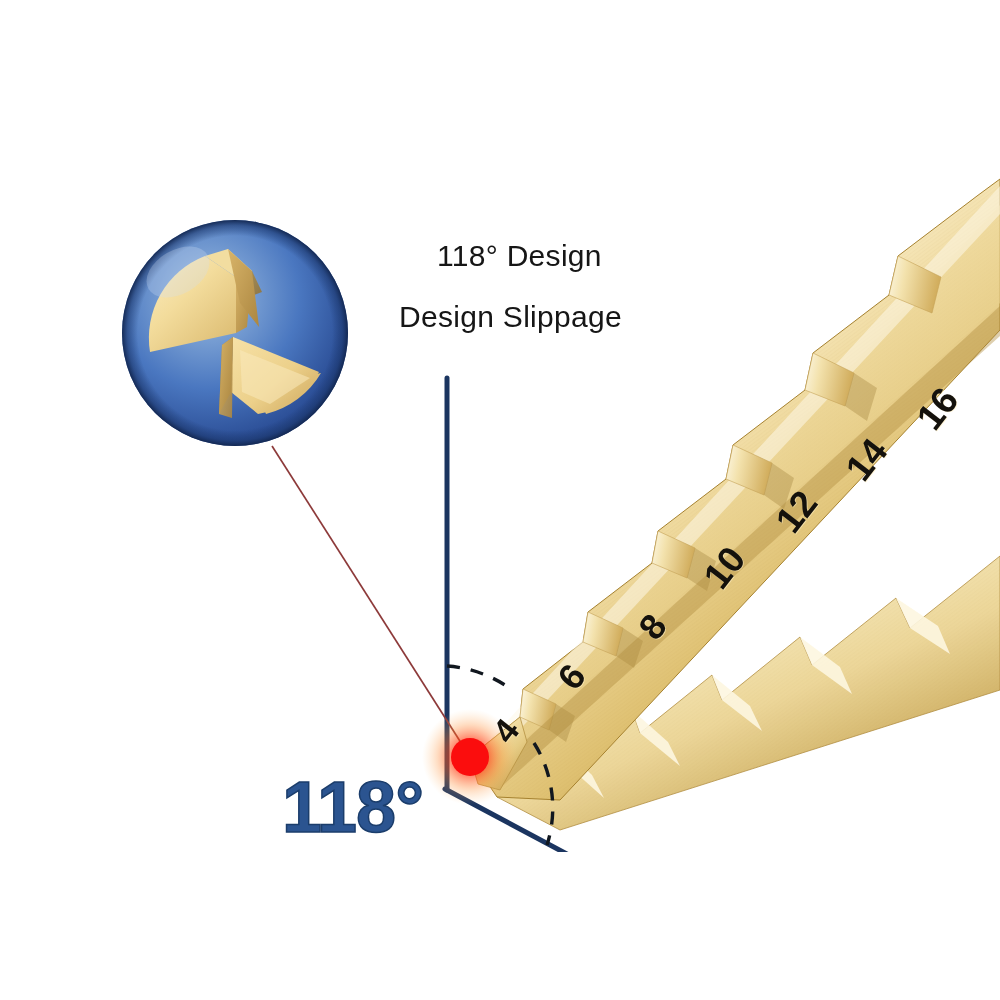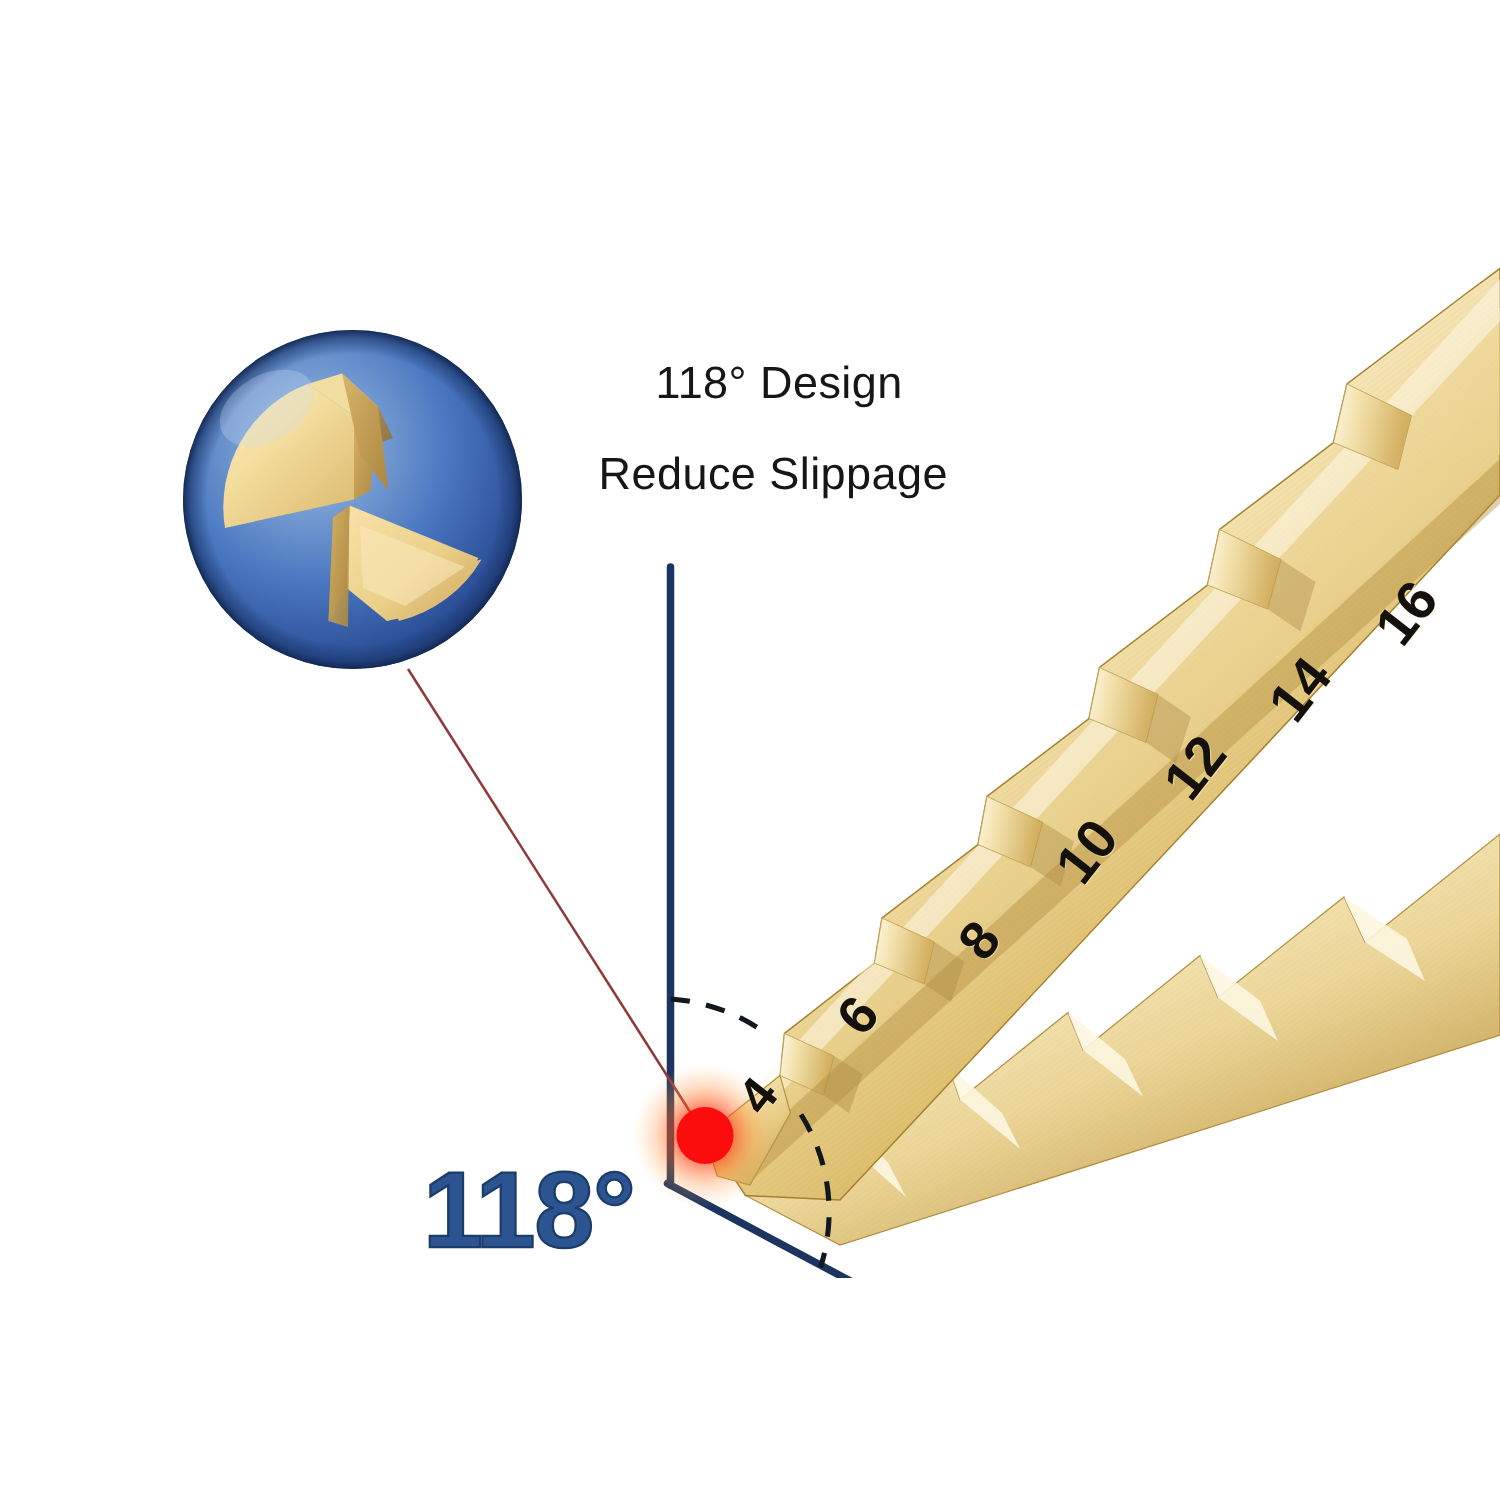--- a/index.html
+++ b/index.html
@@ -254,21 +254,21 @@
         <path d="M 240 350 L 310 378 L 270 404 L 242 392 Z" fill="#f9e9bb" opacity="0.55"></path>
 
         <ellipse cx="178" cy="272" rx="34" ry="22" fill="#cfe0f4" opacity="0.28" transform="rotate(-30 178 272)"></ellipse>
       </g>
 
     </g>
   </svg>
 
   <div class="caption-line" id="caption-design">118° Design</div>
 
-  <div class="caption-line" id="caption-slippage">Reduce Slippage</div>
+  <div class="caption-line" id="caption-slippage">Design Slippage</div>
 
   <div id="angle-value">118°</div>
 
   <div id="step-labels">
       <div class="step-label" style="left: 506px; top: 731px; font-size: 34px; color: rgb(20, 17, 12); transform: translate(-50%, -50%) rotate(-52deg);">4</div>
       <div class="step-label" style="left: 572px; top: 677px; font-size: 36px; color: rgb(20, 17, 12); transform: translate(-50%, -50%) rotate(-52deg);">6</div>
       <div class="step-label" style="left: 653px; top: 627px; font-size: 36px; color: rgb(20, 17, 12); transform: translate(-50%, -50%) rotate(-52deg);">8</div>
       <div class="step-label" style="left: 725px; top: 568px; font-size: 37px; color: rgb(20, 17, 12); transform: translate(-50%, -50%) rotate(-52deg);">10</div>
       <div class="step-label" style="left: 797px; top: 512px; font-size: 37px; color: rgb(20, 17, 12); transform: translate(-50%, -50%) rotate(-52deg);">12</div>
       <div class="step-label" style="left: 867px; top: 460px; font-size: 37px; color: rgb(20, 17, 12); transform: translate(-50%, -50%) rotate(-52deg);">14</div>

